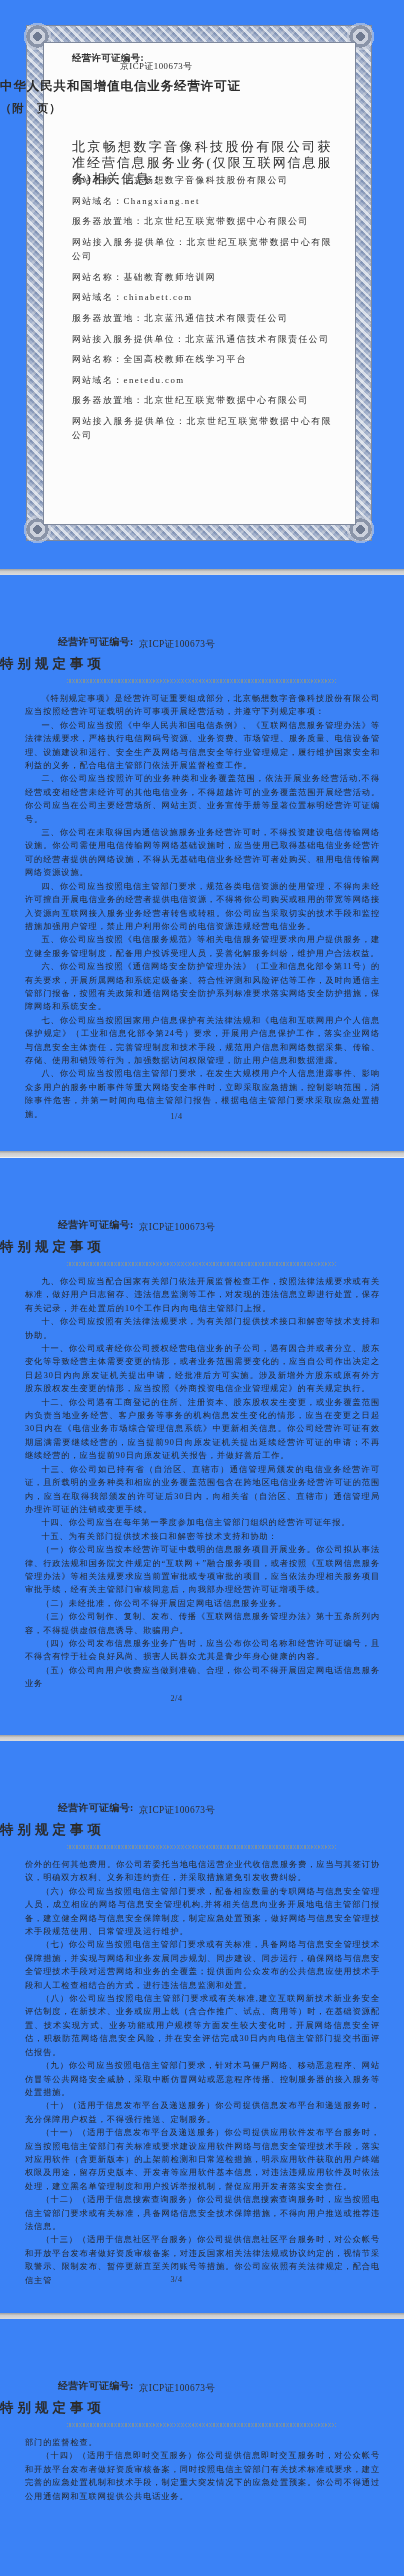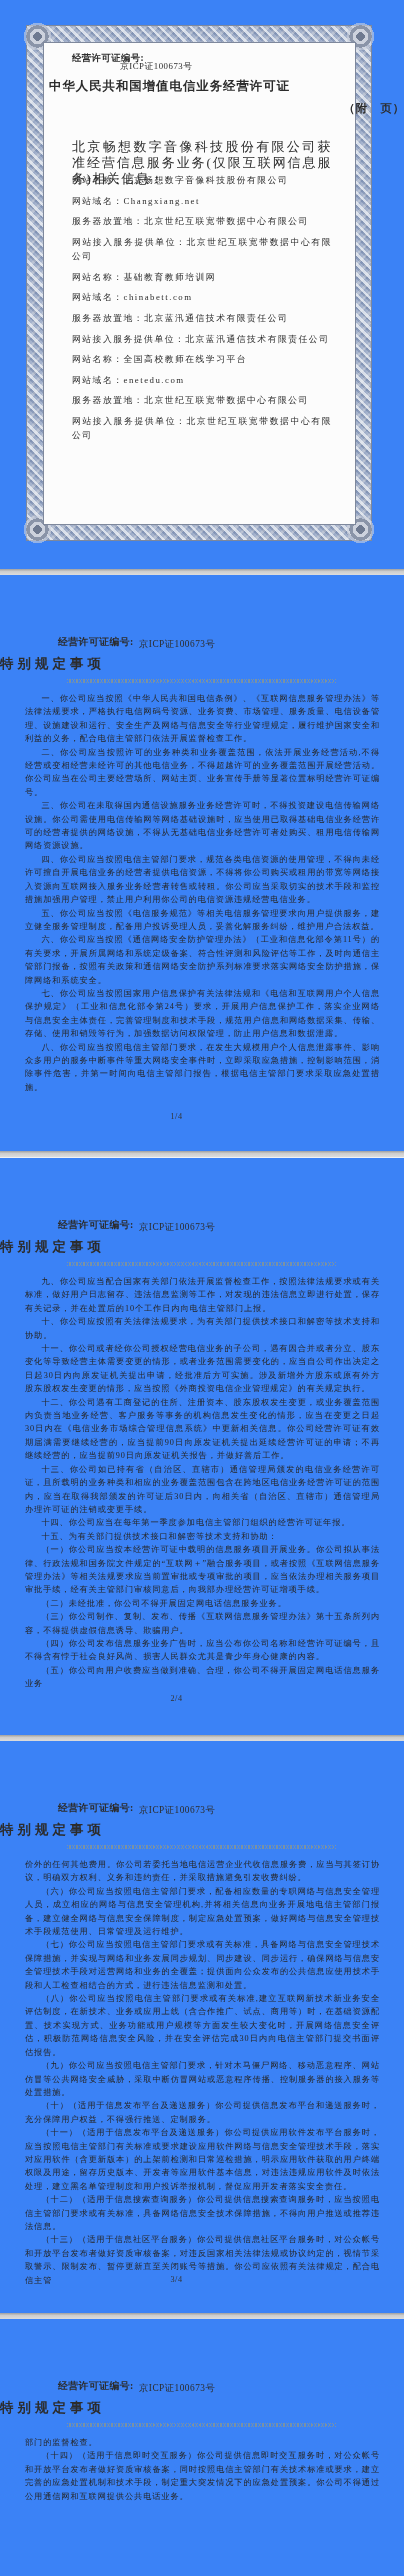--- a/index.html
+++ b/index.html
@@ -16,23 +16,23 @@
                 repeating-linear-gradient(45deg,rgba(140,150,172,.65) 0 2.1px,rgba(226,230,237,.9) 2.1px 4.6px,rgba(176,184,201,.7) 4.6px 7.2px),
                 repeating-linear-gradient(-45deg,rgba(140,150,172,.65) 0 2.1px,rgba(226,230,237,.9) 2.1px 4.6px,rgba(176,184,201,.7) 4.6px 7.2px);}
   .cert-inner{position:absolute;inset:15.5px;background:#fcfcfc;border:1px solid #7e889c;}
   .corner{position:absolute;width:27px;height:27px;
           background:radial-gradient(circle at 50% 50%,#6f7a90 0 22%,#cdd2dd 22% 40%,#8a94a8 40% 58%,rgba(205,210,221,.6) 58% 72%,transparent 72%);}
   .corner.tl{left:-3.1px;top:-3.1px}.corner.tr{right:-3.1px;top:-3.1px}
   .corner.bl{left:-3.1px;bottom:-3.1px}.corner.br{right:-3.1px;bottom:-3.1px}
 
   .c-head-label{position:absolute;left:72px;top:52px;font-size:9.3px;font-weight:700;letter-spacing:0.5px;}
   .c-head-value{position:absolute;left:120px;top:61px;font-size:8.8px;letter-spacing:0.5px;}
-  .c-title{position:absolute;left:0;top:78px;width:339px;text-align:center;
+  .c-title{position:absolute;left:0;top:78px;width:339px;
            font-size:12.4px;font-weight:700;letter-spacing:1px;}
-  .c-subtitle{position:absolute;left:0;top:101px;width:405px;text-align:right;
+  .c-subtitle{position:absolute;left:0;top:101px;width:405px;text-align:left;
               font-size:11.3px;font-weight:700;letter-spacing:1px;}
   .c-intro{position:absolute;left:72px;top:139px;width:260px;font-size:13px;
            line-height:16px;letter-spacing:1.5px;text-align:justify;}
   .c-fields{position:absolute;left:72px;top:173px;width:260px;font-size:8.8px;letter-spacing:1.5px;}
   .c-fields p{margin:0 0 6.2px 0;line-height:14.4px;text-align:justify;}
 
   
   .ph-label{position:absolute;left:58px;top:61px;font-size:9.8px;font-weight:700;letter-spacing:0.5px;}
   .ph-value{position:absolute;left:139px;top:63px;font-size:9.3px;letter-spacing:0.5px;}
   .p-title{position:absolute;left:0;top:80px;width:405px;margin:0;text-align:left;
@@ -85,20 +85,21 @@
 
   <div class="divider" style="top:569px"></div>
 
   <section class="page" style="top:575px;height:576px">
     <div class="ph-label">经营许可证编号:</div>
     <div class="ph-value">京ICP证100673号</div>
     <h2 class="p-title">特别规定事项</h2>
     <div class="squig"></div>
     <div class="pbody">
 
+    <p class="para">《特别规定事项》是经营许可证重要组成部分，北京畅想数字音像科技股份有限公司应当按照经营许可证载明的许可事项开展经营活动，并遵守下列规定事项：</p>
         <p class="para">一、你公司应当按照《中华人民共和国电信条例》、《互联网信息服务管理办法》等法律法规要求，严格执行电信网码号资源、业务资费、市场管理、服务质量、电信设备管理、设施建设和运行、安全生产及网络与信息安全等行业管理规定，履行维护国家安全和利益的义务，配合电信主管部门依法开展监督检查工作。</p>
         <p class="para">二、你公司应当按照许可的业务种类和业务覆盖范围，依法开展业务经营活动,不得经营或变相经营未经许可的其他电信业务，不得超越许可的业务覆盖范围开展经营活动。你公司应当在公司主要经营场所、网站主页、业务宣传手册等显著位置标明经营许可证编号。</p>
         <p class="para">三、你公司在未取得国内通信设施服务业务经营许可时，不得投资建设电信传输网络设施。你公司需使用电信传输网等网络基础设施时，应当使用已取得基础电信业务经营许可的经营者提供的网络设施，不得从无基础电信业务经营许可者处购买、租用电信传输网网络资源设施。</p>
         <p class="para">四、你公司应当按照电信主管部门要求，规范各类电信资源的使用管理，不得向未经许可擅自开展电信业务的经营者提供电信资源，不得将你公司购买或租用的带宽等网络接入资源向互联网接入服务业务经营者转售或转租。你公司应当采取切实的技术手段和监控措施加强用户管理，禁止用户利用你公司的电信资源违规经营电信业务。</p>
         <p class="para">五、你公司应当按照《电信服务规范》等相关电信服务管理要求向用户提供服务，建立健全服务管理制度，配备用户投诉受理人员，妥善化解服务纠纷，维护用户合法权益。</p>
         <p class="para">六、你公司应当按照《通信网络安全防护管理办法》（工业和信息化部令第11号）的有关要求，开展所属网络和系统定级备案、符合性评测和风险评估等工作，及时向通信主管部门报备，按照有关政策和通信网络安全防护系列标准要求落实网络安全防护措施，保障网络和系统安全。</p>
         <p class="para">七、你公司应当按照国家用户信息保护有关法律法规和《电信和互联网用户个人信息保护规定》（工业和信息化部令第24号）要求，开展用户信息保护工作，落实企业网络与信息安全主体责任，完善管理制度和技术手段，规范用户信息和网络数据采集、传输、存储、使用和销毁等行为，加强数据访问权限管理，防止用户信息和数据泄露。</p>
         <p class="para">八、你公司应当按照电信主管部门要求，在发生大规模用户个人信息泄露事件、影响众多用户的服务中断事件等重大网络安全事件时，立即采取应急措施，控制影响范围，消除事件危害，并第一时间向电信主管部门报告，根据电信主管部门要求采取应急处置措施。</p>
       </div>
     <div class="pageno" style="top:1113px;position:fixed"></div>

